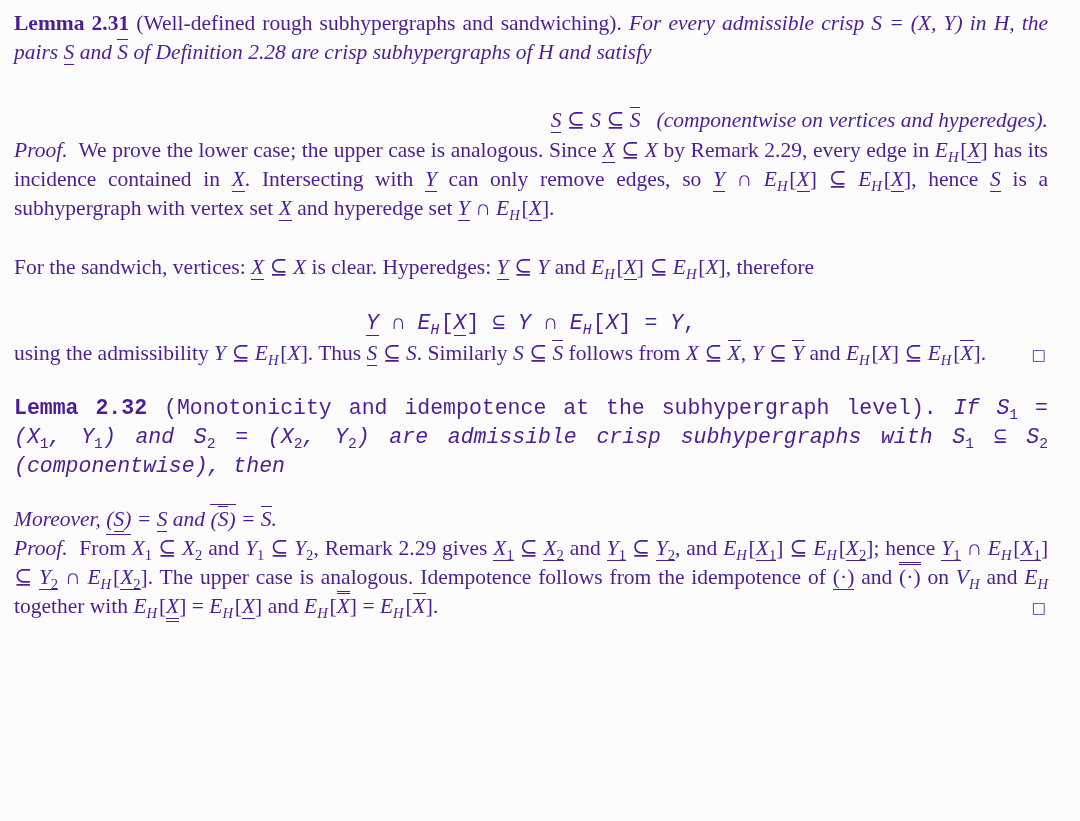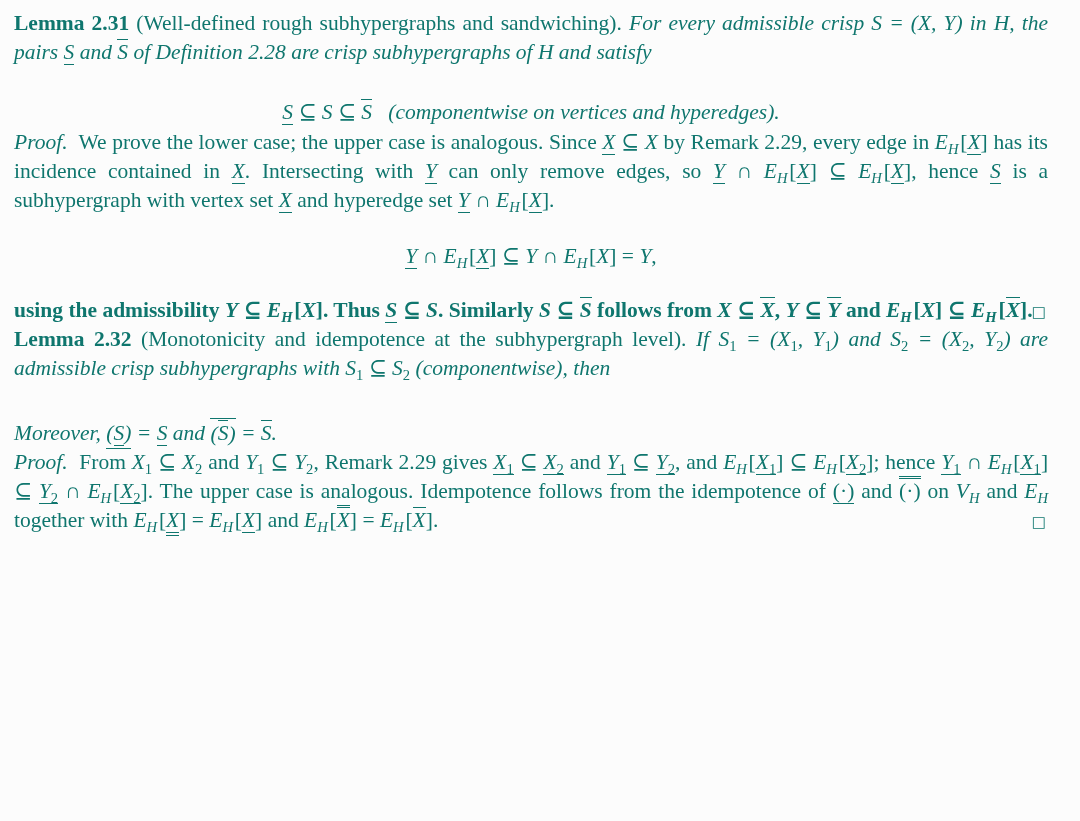--- a/index.html
+++ b/index.html
@@ -3,21 +3,21 @@
 <meta charset="utf-8">
 <style>
   html,body{margin:0;padding:0;}
   body{background:#fcfcfc;}
   .page{
     position:relative;
     width:1080px;height:821px;
     box-sizing:border-box;
     padding:9px 32px 0 14px;
     background:#fcfcfc;
-    color:#0f766e;
+    color:#4c1d95;
     font-family:"Liberation Serif","DejaVu Serif",serif;
     font-size:21.5px;
     line-height:29px;
     text-align:justify;
   }
   p{margin:0;}
   .eq{
     text-align:center;
     line-height:31px;
   }
@@ -27,41 +27,42 @@
   .o{border-top:1.6px solid currentColor;}
   .oo{border-top:1.6px solid currentColor;padding-top:2.5px;}
   sub{font-size:0.68em;line-height:0;}
   .qedwrap{position:relative;}
   .qed{
     position:absolute;right:2px;bottom:5px;
     font-size:15px;line-height:15px;
     font-family:"DejaVu Sans",sans-serif;
   }
   
-  .m-eq1{margin-top:30px;}
+  .m-eq1{margin-top:38px;text-align:right;}
   .m-proof1{}
   .m-sandwich{margin-top:30px;}
-  .m-eq2{margin-top:26px;}
-  .m-admiss{margin-top:24px;font-weight:bold;}
-  .m-lemma232{}
+  .m-eq2{margin-top:26px;font-family:Liberation Mono, monospace;}
+  .m-admiss{}
+  .m-lemma232{margin-top:26px;font-family:Liberation Mono, monospace;}
   .m-eq3{margin-top:22px;}
-  .m-moreover{margin-top:36px;}
+  .m-moreover{margin-top:24px;}
   .m-proof232{}
 </style>
 </head>
 <body>
 
 <div class="page">
 
   <p><b>Lemma 2.31</b> (Well-defined rough subhypergraphs and sandwiching). <i>For every admissible crisp S = (X, Y) in H, the pairs <span class="u">S</span> and <span class="o">S</span> of Definition 2.28 are crisp subhypergraphs of H and satisfy</i></p>
 
   <div class="eq m-eq1"><i><span class="u">S</span></i> ⊆ <i>S</i> ⊆ <i><span class="o">S</span></i>&nbsp;&nbsp; <i>(componentwise on vertices and hyperedges).</i></div>
 
   <p class="m-proof1"><i>Proof.</i>&nbsp; We prove the lower case; the upper case is analogous. Since <i><span class="u">X</span></i> ⊆ <i>X</i> by Remark 2.29, every edge in <i>E<sub>H</sub></i> [<i><span class="u">X</span></i>] has its incidence contained in <i><span class="u">X</span></i>. Intersecting with <i><span class="u">Y</span></i> can only remove edges, so <i><span class="u">Y</span></i> ∩ <i>E<sub>H</sub></i> [<i><span class="u">X</span></i>] ⊆ <i>E<sub>H</sub></i> [<i><span class="u">X</span></i>], hence <i><span class="u">S</span></i> is a subhypergraph with vertex set <i><span class="u">X</span></i> and hyperedge set <i><span class="u">Y</span></i> ∩ <i>E<sub>H</sub></i> [<i><span class="u">X</span></i>].</p>
 
+  <p class="m-sandwich">For the sandwich, vertices: <i><span class="u">X</span></i> ⊆ <i>X</i> is clear. Hyperedges: <i><span class="u">Y</span></i> ⊆ <i>Y</i> and <i>E<sub>H</sub></i> [<i><span class="u">X</span></i>] ⊆ <i>E<sub>H</sub></i> [<i>X</i>], therefore</p>
 
   <div class="eq m-eq2"><i><span class="u">Y</span></i> ∩ <i>E<sub>H</sub></i> [<i><span class="u">X</span></i>] ⊆ <i>Y</i> ∩ <i>E<sub>H</sub></i> [<i>X</i>] = <i>Y</i>,</div>
 
   <div class="qedwrap m-admiss">
     <p>using the admissibility <i>Y</i> ⊆ <i>E<sub>H</sub></i> [<i>X</i>]. Thus <i><span class="u">S</span></i> ⊆ <i>S</i>. Similarly <i>S</i> ⊆ <i><span class="o">S</span></i> follows from <i>X</i> ⊆ <i><span class="o">X</span></i>, <i>Y</i> ⊆ <i><span class="o">Y</span></i> and <i>E<sub>H</sub></i> [<i>X</i>] ⊆ <i>E<sub>H</sub></i> [<i><span class="o">X</span></i>].</p>
     <span class="qed">□</span>
   </div>
 
   <p class="m-lemma232"><b>Lemma 2.32</b> (Monotonicity and idempotence at the subhypergraph level). <i>If S</i><sub>1</sub> <i>= (X</i><sub>1</sub><i>, Y</i><sub>1</sub><i>) and S</i><sub>2</sub> <i>= (X</i><sub>2</sub><i>, Y</i><sub>2</sub><i>) are admissible crisp subhypergraphs with S</i><sub>1</sub> ⊆ <i>S</i><sub>2</sub> <i>(componentwise), then</i></p>
 

